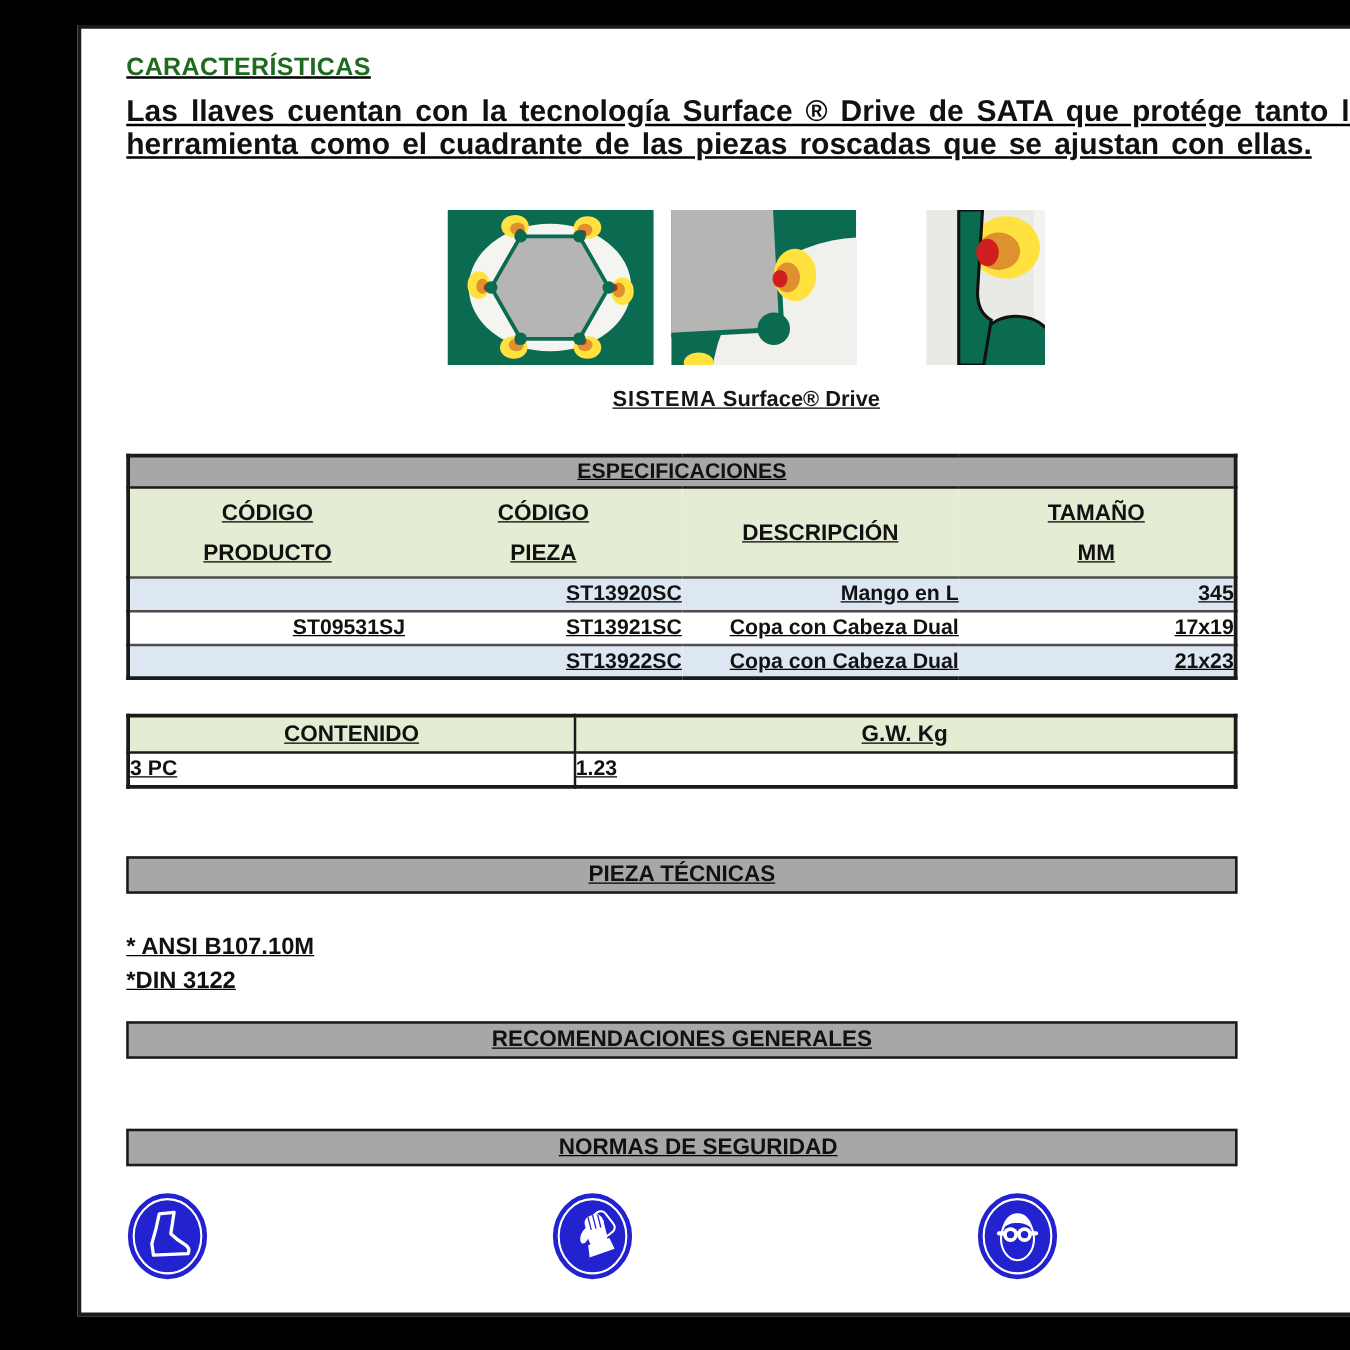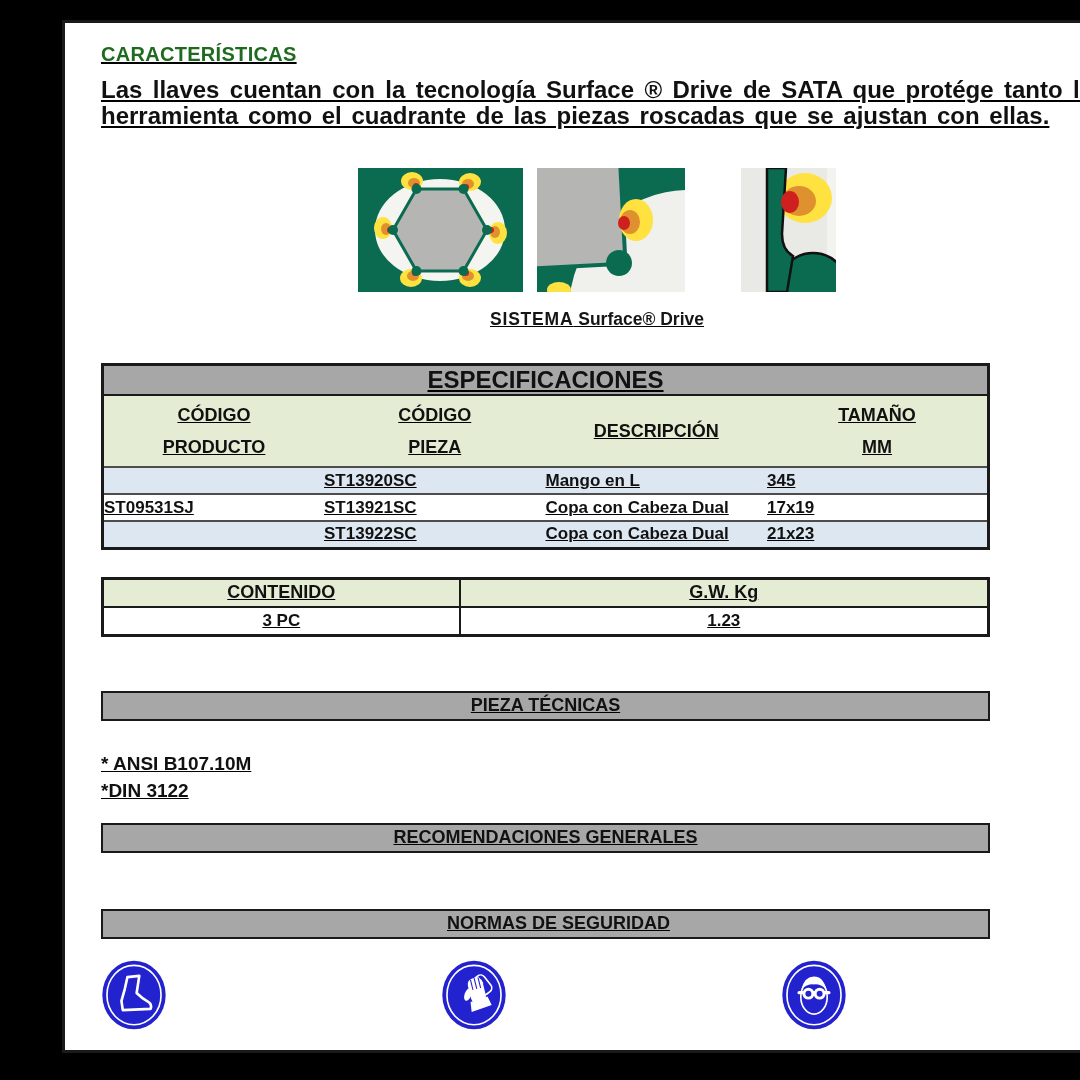--- a/index.html
+++ b/index.html
@@ -15,37 +15,37 @@
 
   .figures { margin-top:39px; display:flex; justify-content:center; align-items:flex-start; }
   .fig { display:block; }
   .fig2 { margin-left:14px; } .fig3 { margin-left:56px; }
   .fig-caption { margin-top:17px; text-align:center; font-size:17.5px; color:#161616; }
   .fig-caption .cap-b { font-weight:bold; letter-spacing:.8px; }
   .fig-caption .cap-r { font-weight:bold; }
 
   table { border-collapse:collapse; width:889px; table-layout:fixed; }
   .spec-table { margin-top:33px; border:3px solid #1a1a1a; }
-  .spec-table .tbl-title th { background:#a7a7a7; font-size:24px; font-weight:bold; color:#111;
+  .spec-table .tbl-title th { background:#a7a7a7; font-size:17px; font-weight:bold; color:#111;
         height:25px; border-bottom:2px solid #1a1a1a; }
   .spec-table .col-head th { background:#e4edd4; font-size:18px; font-weight:bold; color:#111;
         vertical-align:middle; padding:3px 0; border-bottom:2px solid #4d4d4d; }
   .spec-table .col-head th div { line-height:32px; }
-  .spec-table td { font-size:17px; font-weight:bold; color:#111; text-align:left;
+  .spec-table td { font-size:17px; font-weight:bold; color:#111; text-align:right;
         height:27px; border-bottom:2px solid #4d4d4d; }
   .spec-table tr:last-child td { border-bottom:none; }
   .r-blue td { background:#dce7f1; }
   .r-white td { background:#ffffff; }
   .c1 { width:21.5%; } .c2 { width:20%; } .c3 { width:35.5%;text-align:center; } .c4 { width:23%; }
 
   .content-table { margin-top:27px; border:3px solid #1a1a1a; }
   .content-table th { background:#e4edd4; font-size:18px; font-weight:bold; color:#111;
         height:29px; border:2px solid #1a1a1a; }
   .content-table td { background:#fff; font-size:17px; font-weight:bold; color:#111;
-        text-align:center; height:28px; border:2px solid #1a1a1a; }
+        text-align:left; height:28px; border:2px solid #1a1a1a; }
   .cc1 { width:40.3%; } .cc2 { width:59.7%; }
 
   .bar { width:889px; background:#a7a7a7; border:2.5px solid #1a1a1a; text-align:center;
          font-size:18px; font-weight:bold; color:#111; padding:2px 0 3px 0; }
   .bar-normas { margin-top:54px; }
   .norm-list { margin-top:29px; font-size:19px; font-weight:bold; color:#111; line-height:27px; }
   .bar-recom { margin-top:19px; }
   .recom-text { margin-top:31px; font-size:19px; font-weight:bold; color:#111; }
   .bar-segur { margin-top:56px;padding-left:26px; }
   .safety-icons { margin-top:20px; width:746px; display:flex; justify-content:space-between; }

